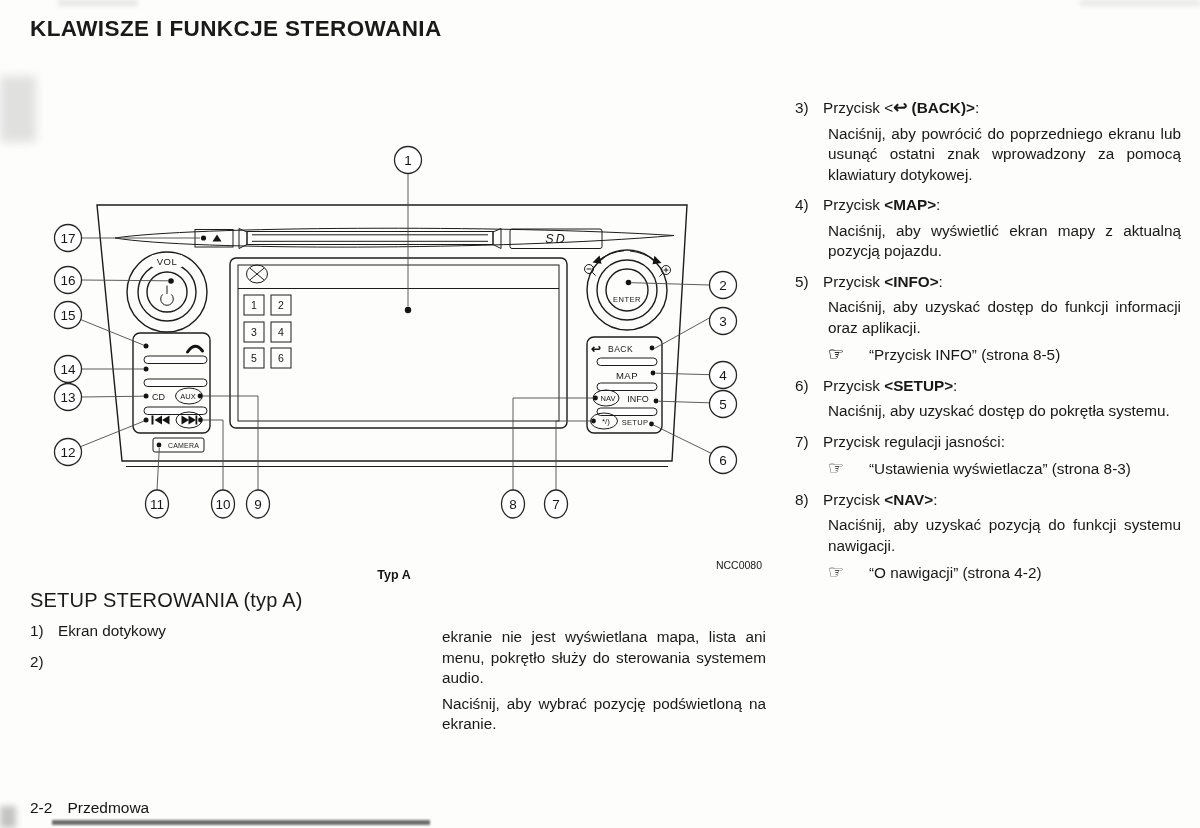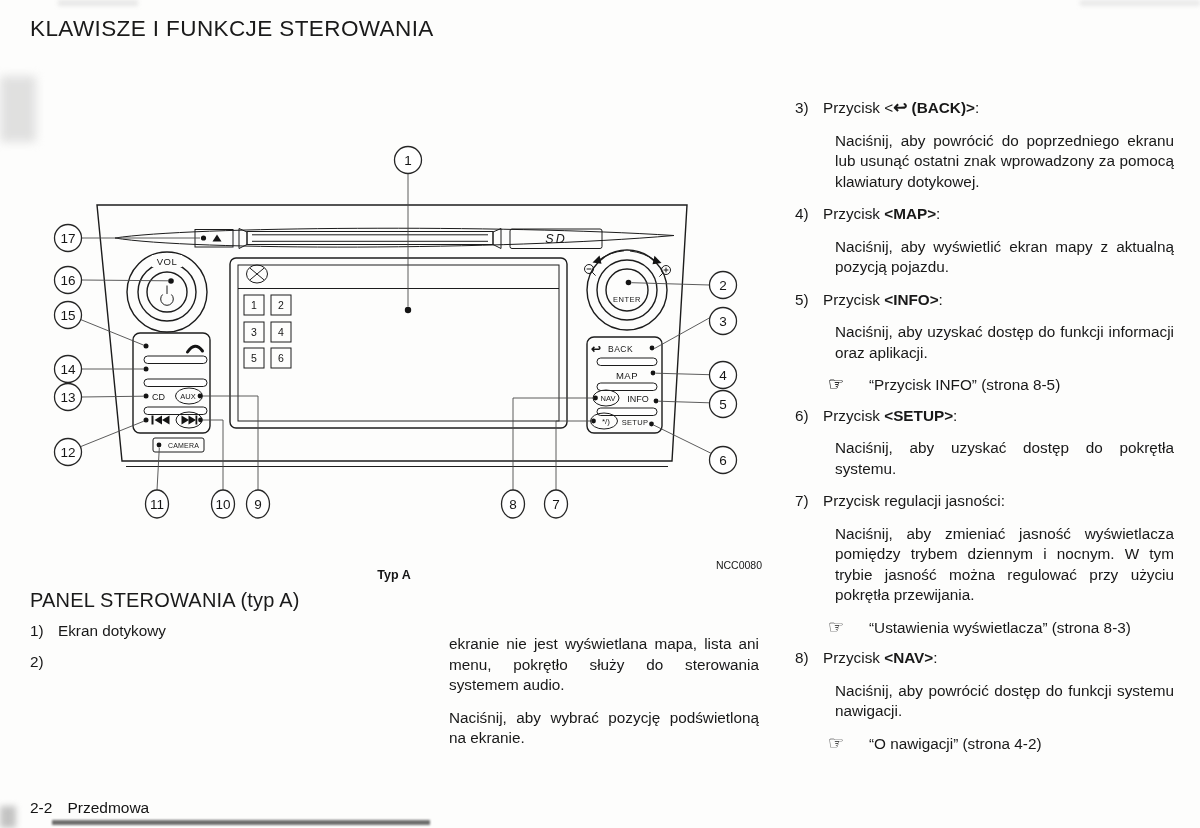--- a/index.html
+++ b/index.html
@@ -3,35 +3,35 @@
 <meta charset="utf-8">
 <style>
   html,body{margin:0;padding:0;}
   body{
     width:1200px;height:828px;position:relative;overflow:hidden;
     background:#fdfdfc;color:#161616;
     font-family:"Liberation Sans",sans-serif;
   }
   .page-title{
     position:absolute;left:30px;top:16px;margin:0;
-    font-size:22.5px;font-weight:400;letter-spacing:.4px;color:#1a1a1a;
+    font-size:22.5px;font-weight:700;letter-spacing:.4px;color:#1a1a1a;
   }
   .section-title{
     position:absolute;left:30px;top:589px;margin:0;
     font-size:20px;font-weight:500;letter-spacing:.2px;color:#1a1a1a;
   }
   .diagram{position:absolute;left:40px;top:130px;width:740px;height:470px;}
   .col{position:absolute;font-size:15.3px;line-height:20.5px;text-align:justify;color:#181818;}
   .col-left{left:30px;top:621px;width:392px;}
   .col-mid{left:437px;top:622px;width:334px;}
   .col-right{left:795px;top:98px;width:391px;}
   .item{position:relative;padding-left:28px;margin:0 0 10px 0;}
   .item .num{position:absolute;left:0;top:0;}
   .item b{font-weight:bold;}
-  .body-par{margin:12px;}
+  .body-par{margin:5px;}
   .ref{position:relative;padding-left:46px;margin:7px 0;text-align:left;}
   .ref .hand{position:absolute;left:5px;top:-1px;font-size:18px;line-height:20px;}
   .footer{position:absolute;left:30px;top:799px;font-size:15.5px;color:#141414;}
   .footer .chapter{font-weight:normal;margin-left:15px;}
   
   svg text{font-family:"Liberation Sans",sans-serif;fill:#161616;}
   .ln{fill:none;stroke:#1c1c1c;stroke-width:1.4;}
   .tn{fill:none;stroke:#1c1c1c;stroke-width:1;}
   .ld{fill:none;stroke:#4a4a4a;stroke-width:.9;}
   .dot{fill:#141414;stroke:none;}
@@ -310,21 +310,21 @@
   <g class="co">
         <circle cx="28" cy="108" r="13.5"></circle>
         <text x="28" y="112.8">17</text>
       </g>
 
   <text x="722" y="438.5" text-anchor="end" font-size="10.5" fill="#2a2a2a">NCC0080</text>
   <text x="354" y="449" text-anchor="middle" font-size="12.5" font-weight="bold">Typ A</text>
 </svg>
 </div>
 
-<h2 class="section-title">PANEL STEROWANIA (typ A)</h2>
+<h2 class="section-title">SETUP STEROWANIA (typ A)</h2>
 
 <div class="col col-left">
   <div class="item">
     <span class="num">1)</span>
     <span>Ekran dotykowy</span>
   </div>
   <div class="item">
     <span class="num">2)</span>
   </div>
 </div>
@@ -363,31 +363,30 @@
 
   <div class="item">
     <span class="num">6)</span>
     <span><span>Przycisk </span><b>&lt;SETUP&gt;</b><span>:</span></span>
     <div class="body-par">Naciśnij, aby uzyskać dostęp do pokrętła systemu.</div>
   </div>
 
   <div class="item">
     <span class="num">7)</span>
     <span><span>Przycisk regulacji jasności</span><b></b><span>:</span></span>
-    <div class="body-par">Naciśnij, aby zmieniać jasność wyświetlacza pomiędzy trybem dziennym i nocnym. W tym trybie jasność można regulować przy użyciu pokrętła przewijania.</div>
     <div class="ref">
       <span class="hand">☞</span>
       <span>“Ustawienia wyświetlacza” (strona 8-3)</span>
     </div>
   </div>
 
   <div class="item">
     <span class="num">8)</span>
     <span><span>Przycisk </span><b>&lt;NAV&gt;</b><span>:</span></span>
-    <div class="body-par">Naciśnij, aby powrócić dostęp do funkcji systemu nawigacji.</div>
+    <div class="body-par">Naciśnij, aby uzyskać pozycją do funkcji systemu nawigacji.</div>
     <div class="ref">
       <span class="hand">☞</span>
       <span>“O nawigacji” (strona 4-2)</span>
     </div>
   </div>
 
 </div>
 
 <div class="footer">
   <span>2-2</span><span class="chapter">Przedmowa</span>

